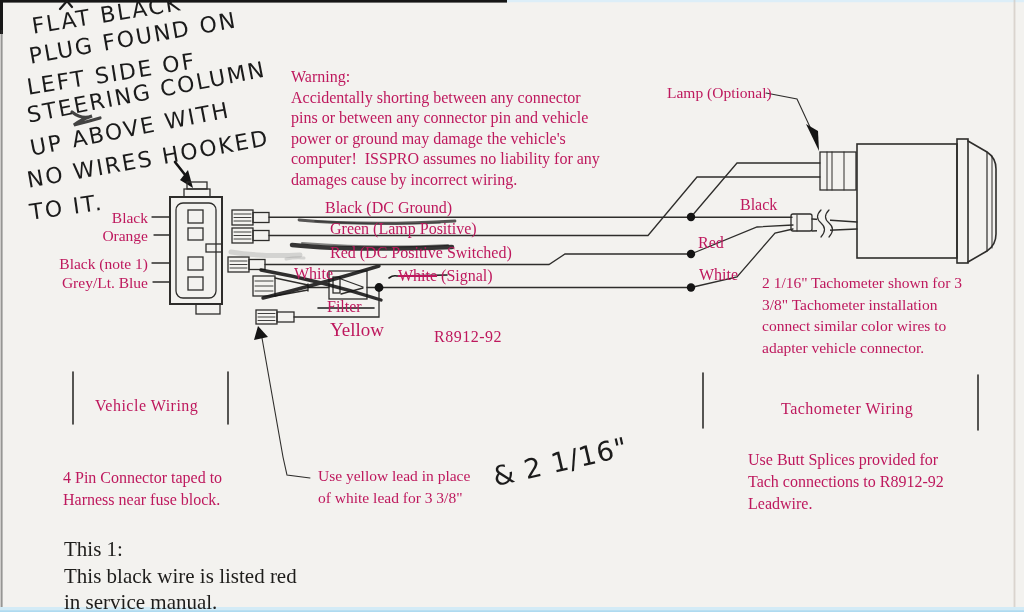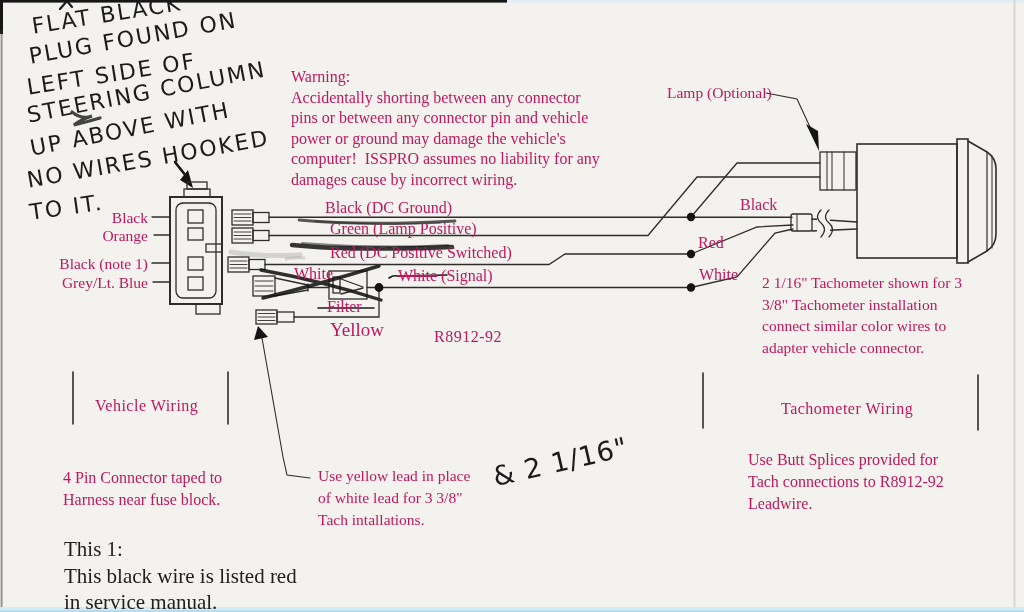--- a/index.html
+++ b/index.html
@@ -225,21 +225,20 @@
   <div class="abs serif section" style="left:781px;top:400px">Tachometer Wiring</div>
 
   <div class="block serif vnote">
     <div>4 Pin Connector taped to</div>
     <div>Harness near fuse block.</div>
   </div>
 
   <div class="block serif ynote">
     <div>Use yellow lead in place</div>
     <div>of white lead for 3 3/8"</div>
-    <div>Tach intallations.</div>
   </div>
   <div class="hw" style="left:490px;top:462px;font-size:27px;letter-spacing:1px;transform:rotate(-13deg)">&amp; 2 1/16"</div>
 
   <div class="block serif bnote">
     <div>Use Butt Splices provided for</div>
     <div>Tach connections to R8912-92</div>
     <div>Leadwire.</div>
   </div>
 
   <div class="block serif note1">

